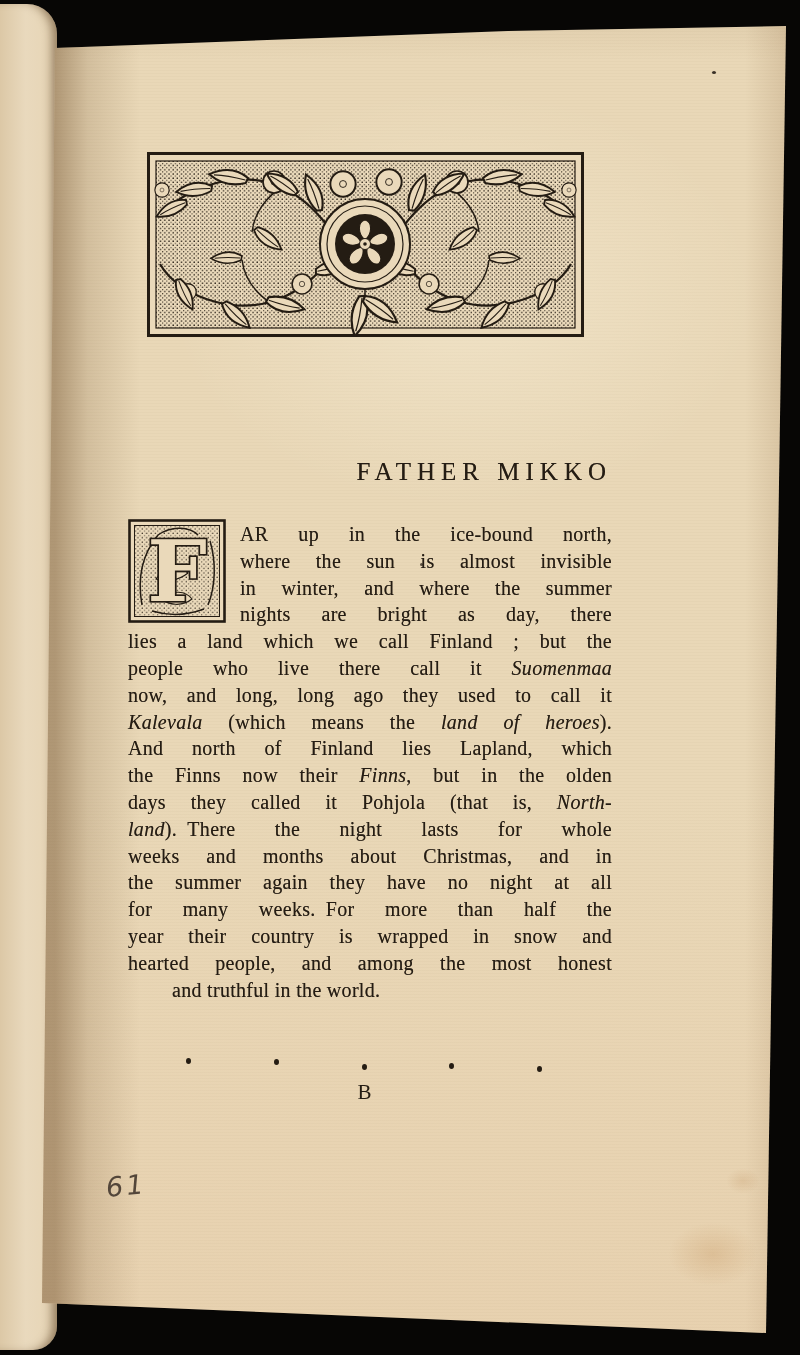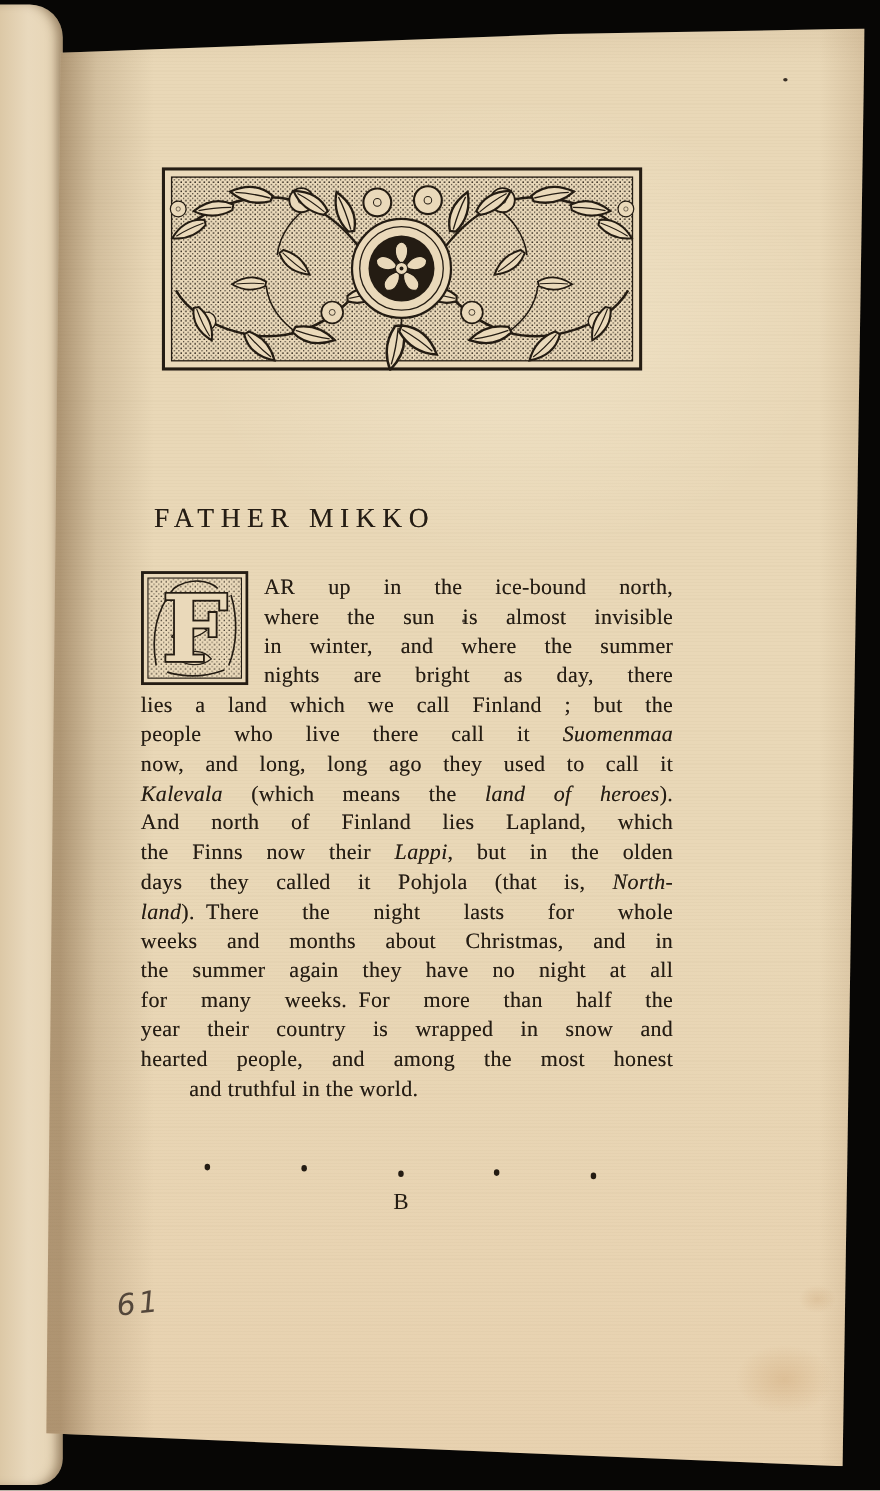--- a/index.html
+++ b/index.html
@@ -37,21 +37,21 @@
     background:radial-gradient(ellipse,rgba(170,112,54,0.16),rgba(170,112,54,0) 70%);}
   .speck{position:absolute;border-radius:50%;background:#3a3026;}
   .speck-a{left:712px;top:71px;width:4px;height:3px;}
   .speck-b{left:420px;top:563px;width:3px;height:3px;opacity:.8;}
 
   .ornament{position:absolute;left:147px;top:152px;width:437px;height:185px;}
 
   .chapter-title{
     position:absolute;left:128px;top:455px;width:484px;
     padding-left:12px;box-sizing:border-box;
-    text-align:left;
+    text-align:right;
     font-size:25px;line-height:34px;
     letter-spacing:6px;
     color:#241c13;
     text-shadow:0 0 0.5px rgba(36,28,19,0.6);
   }
   .body-text{
     position:absolute;left:128px;top:521px;width:484px;
     color:#241c13;
     text-shadow:0 0 0.4px rgba(36,28,19,0.55);
   }
@@ -193,21 +193,21 @@
 
     <div class="bodyline indent"><span>AR up in the ice-bound north,</span></div>
         <div class="bodyline indent"><span>where the sun is almost invisible</span></div>
         <div class="bodyline indent"><span>in winter, and where the summer</span></div>
         <div class="bodyline indent"><span>nights are bright as day, there</span></div>
         <div class="bodyline"><span>lies a land which we call Finland ; but the</span></div>
         <div class="bodyline"><span>people who live there call it </span><span class="it">Suomenmaa</span></div>
         <div class="bodyline"><span>now, and long, long ago they used to call it</span></div>
         <div class="bodyline"><span class="it">Kalevala</span><span> (which means the </span><span class="it">land of heroes</span><span>).</span></div>
         <div class="bodyline"><span>And north of Finland lies Lapland, which</span></div>
-        <div class="bodyline"><span>the Finns now their </span><span class="it">Lappi</span><span>, but in the olden</span></div>
+        <div class="bodyline"><span>the Finns now their </span><span class="it">Finns</span><span>, but in the olden</span></div>
         <div class="bodyline"><span>days they called it Pohjola (that is, </span><span class="it">North-</span></div>
         <div class="bodyline"><span class="it">land</span><span>). There the night lasts for whole</span></div>
         <div class="bodyline"><span>weeks and months about Christmas, and in</span></div>
         <div class="bodyline"><span>the summer again they have no night at all</span></div>
         <div class="bodyline"><span>for many weeks. For more than half the</span></div>
         <div class="bodyline"><span>year their country is wrapped in snow and</span></div>
         <div class="bodyline"><span>hearted people, and among the most honest</span></div>
         <div class="bodyline last"><span>and truthful in the world.</span></div>
       </div>
 

